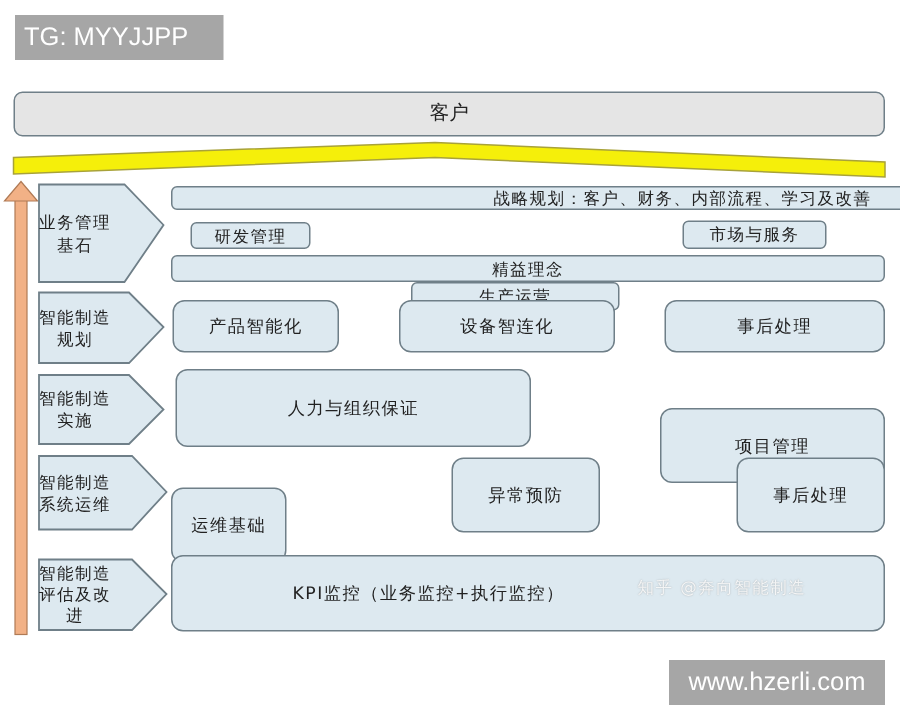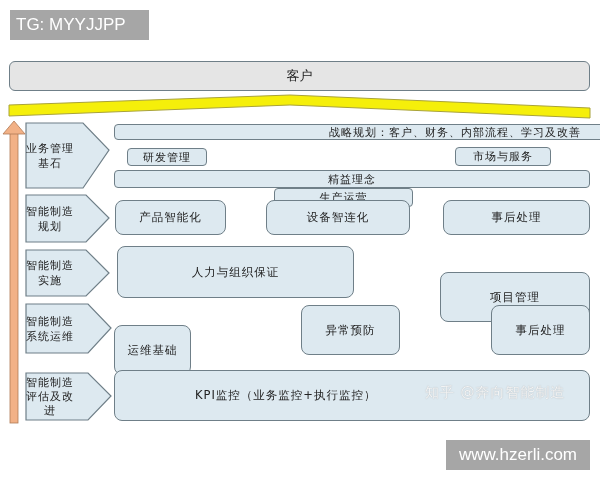--- a/index.html
+++ b/index.html
@@ -25,21 +25,21 @@
     background: #dde9f0; border: 1.5px solid #6f7f88; border-radius: 8px;
     text-align: center; font-size: 11.5px; display: flex; align-items: center; justify-content: center;
     letter-spacing: 1px;
   }
   .box.small { border-radius: 4px; font-size: 11px; }
   .lbl {
     font-size: 11px; line-height: 15px; text-align: center; display: flex; align-items: center;
     justify-content: flex-start; letter-spacing: 1px; padding-right: 16px;
   }
   .kpi-wm {
-    left: 425px; top: 384px; font-size: 14px; color: rgba(255,255,255,0.85);
+    left: 425px; top: 384px; font-size: 11px; color: rgba(255,255,255,0.85);
     font-family: "DejaVu Sans", sans-serif; letter-spacing: 1px;
     text-shadow: 0 0 1px rgba(120,120,120,0.6);
     text-align: center;
   }
 </style>
 </head>
 <body>
 
 <div class="abs wm-tl">TG: MYYJJPP</div>
 

